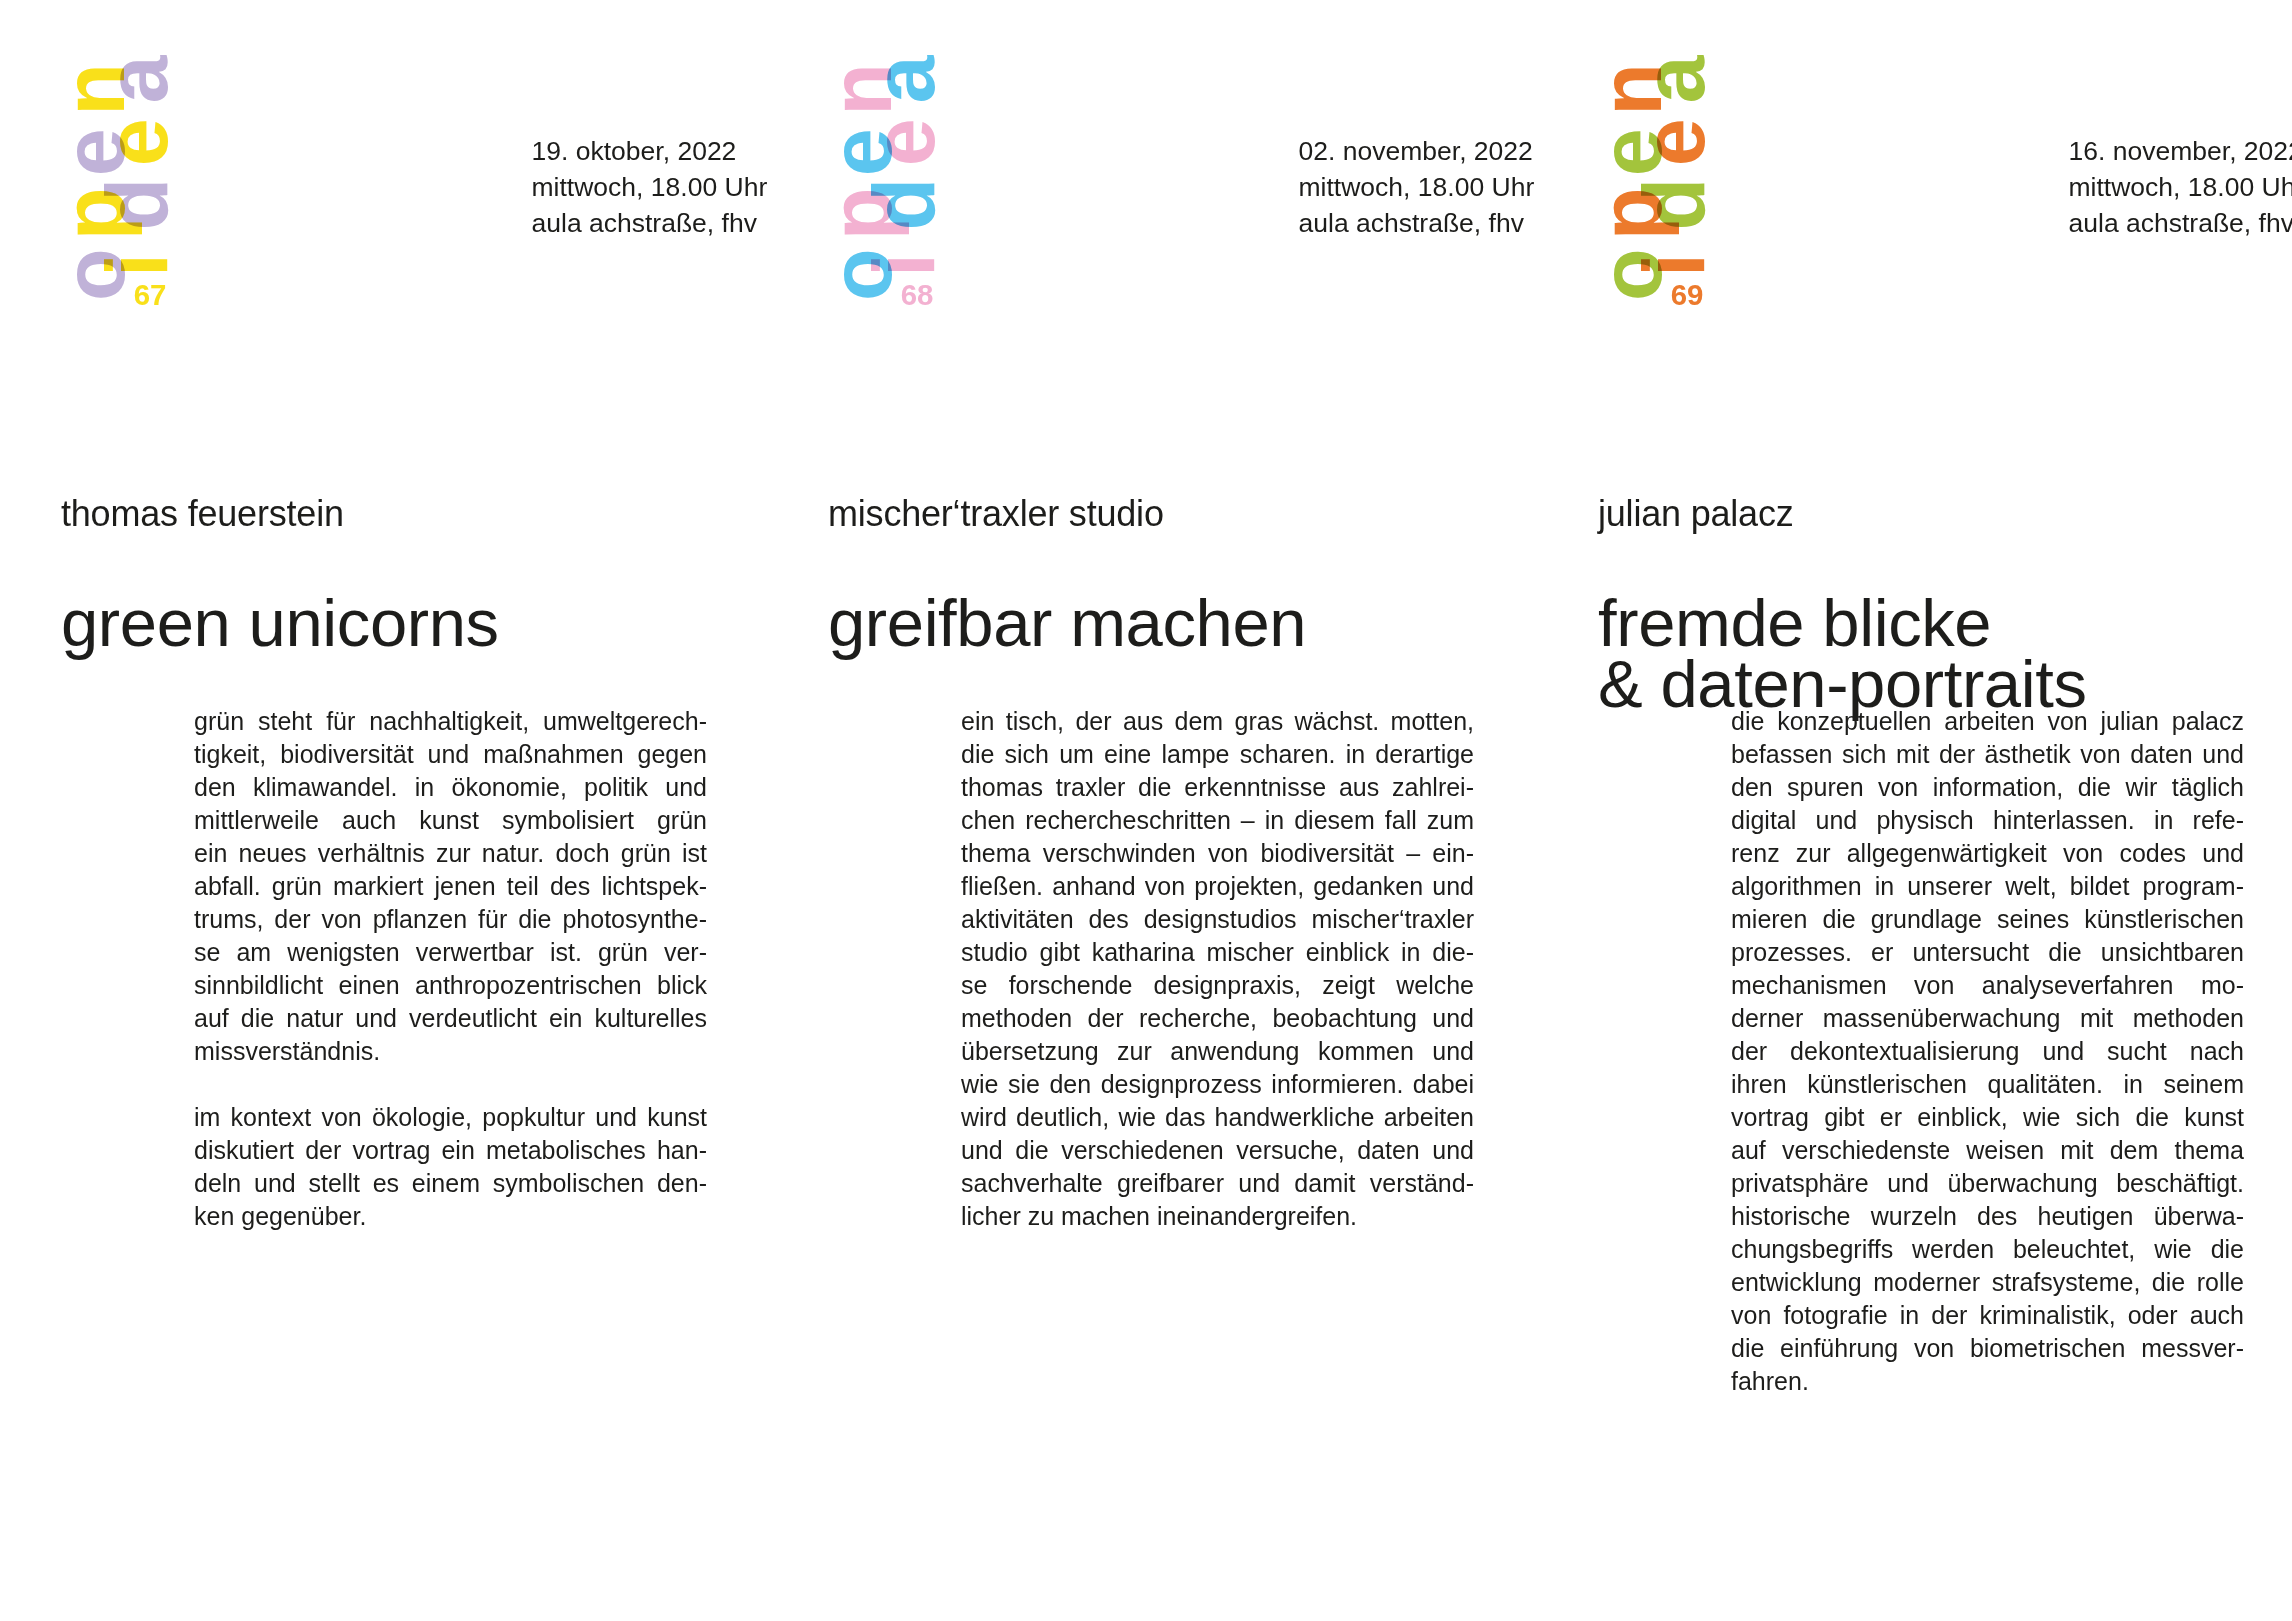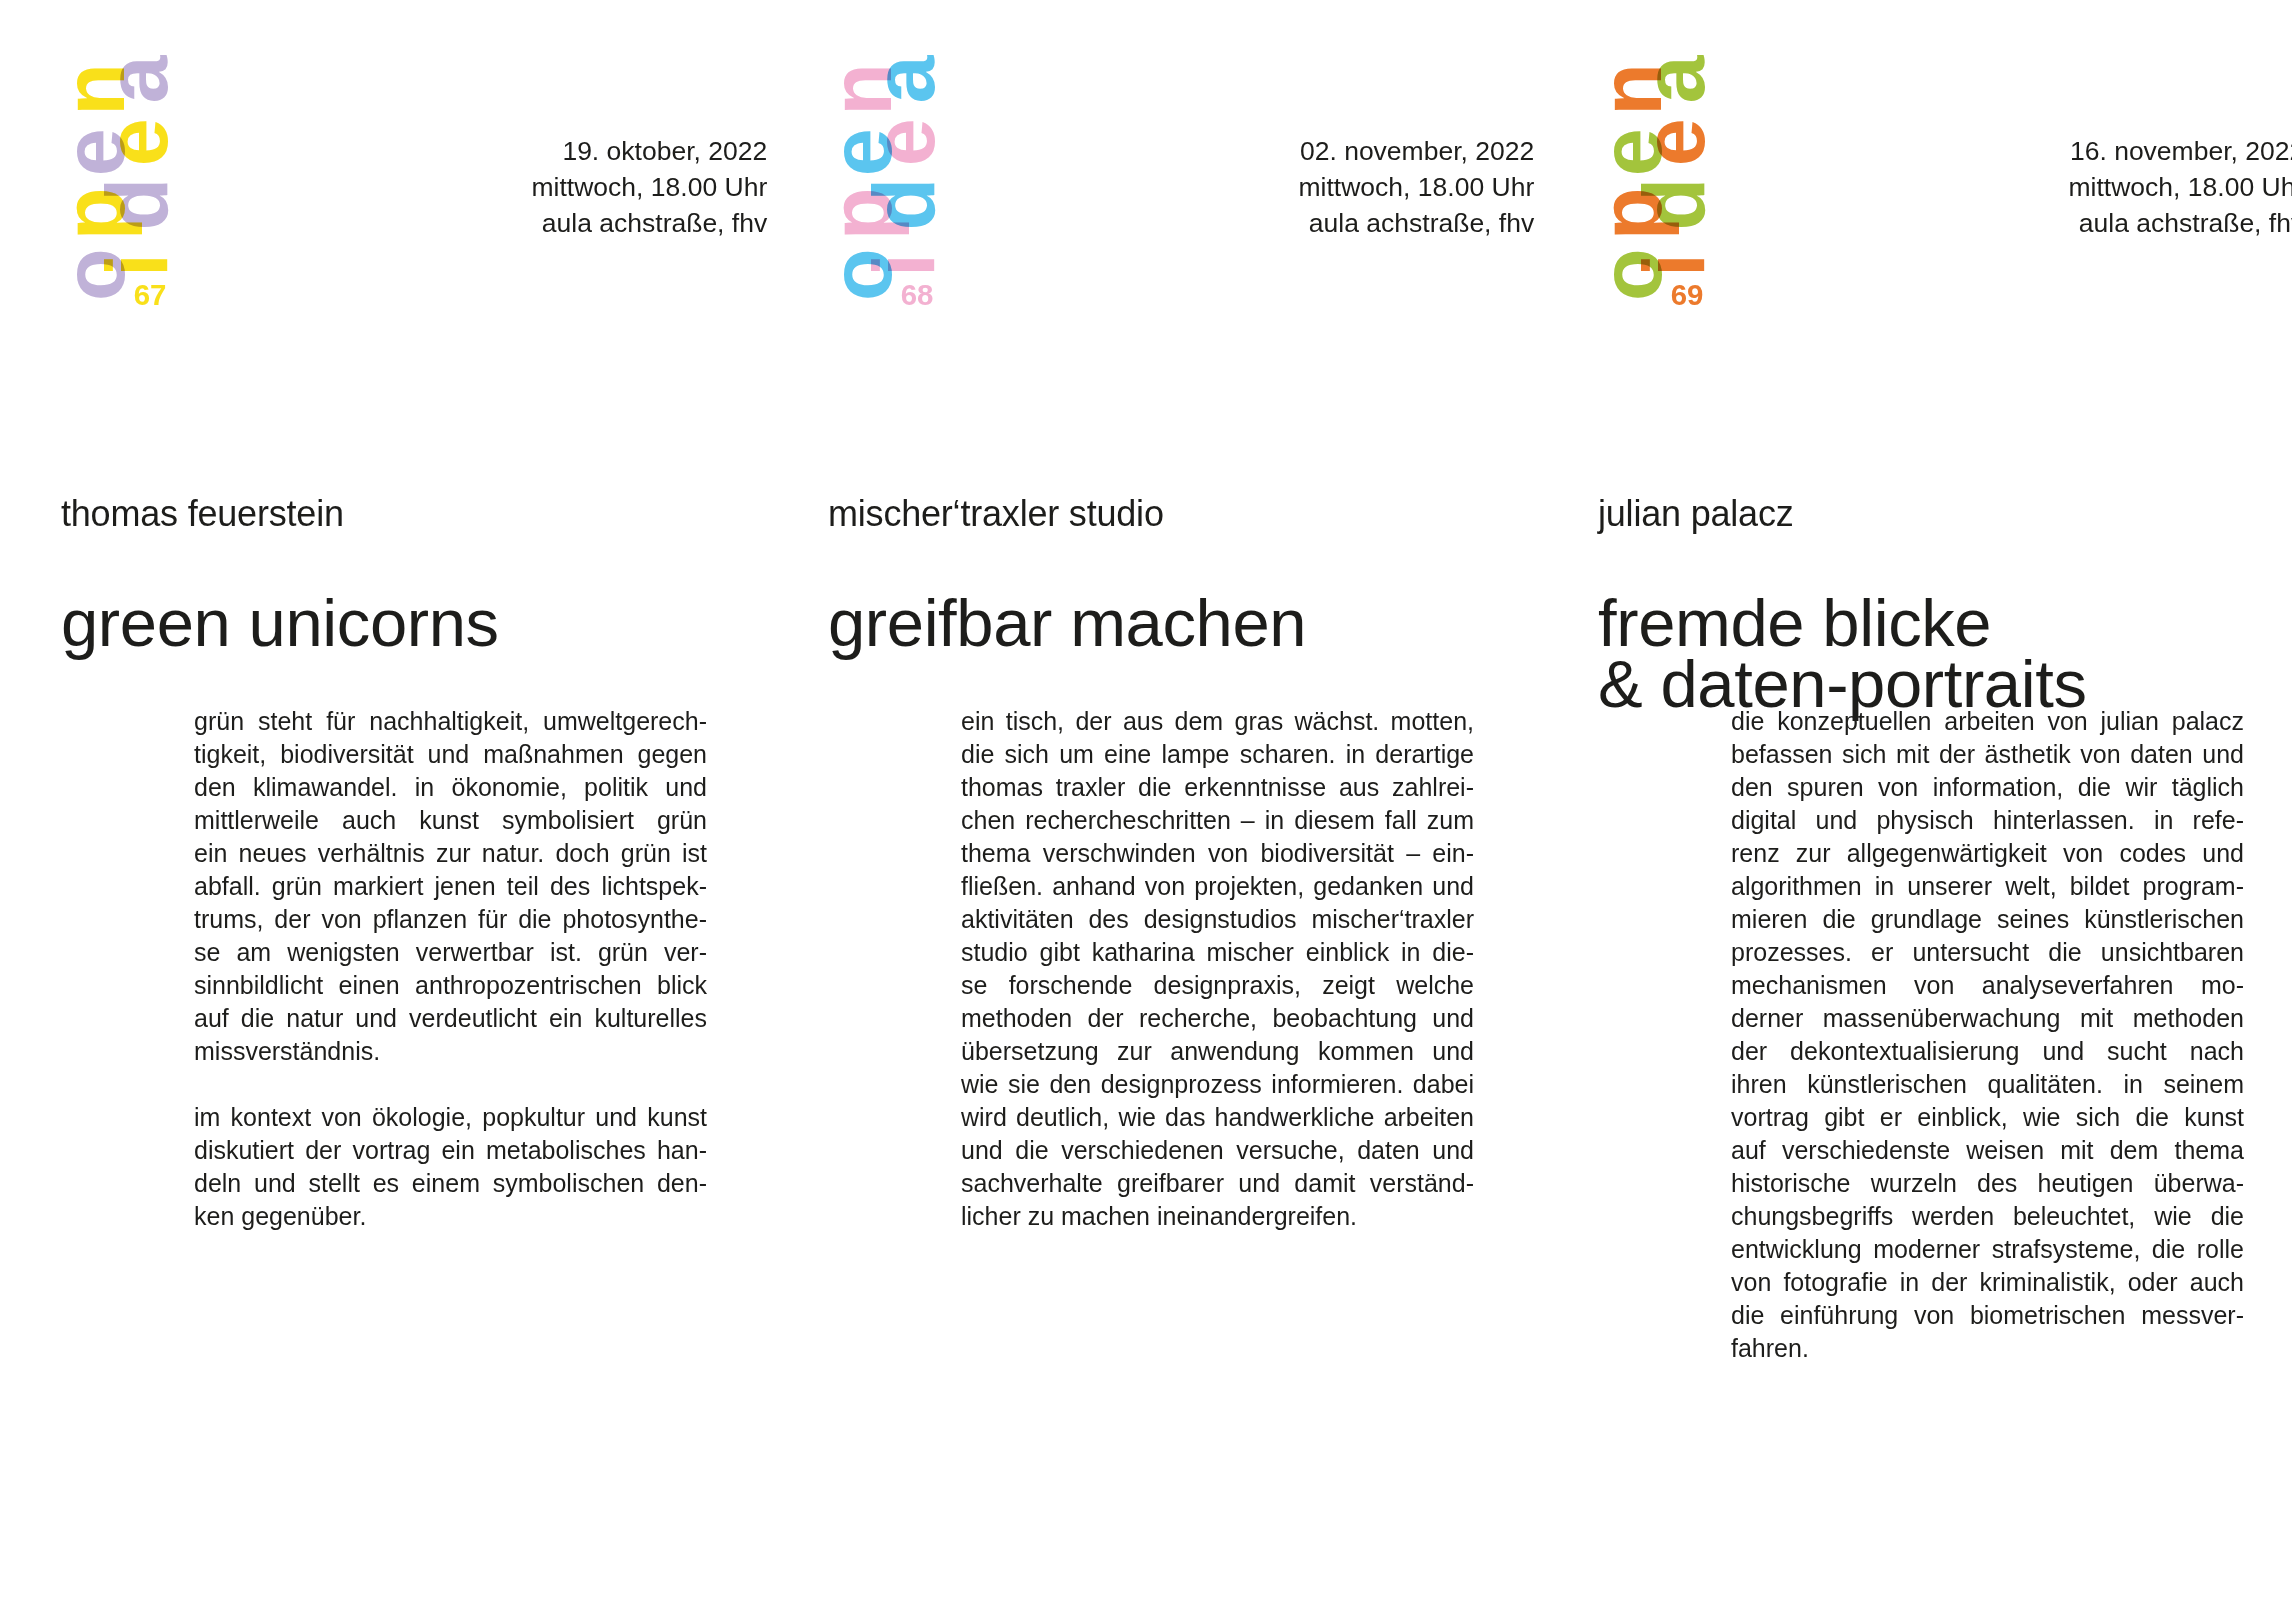--- a/index.html
+++ b/index.html
@@ -2,21 +2,21 @@
 <html><head>
 <meta charset="utf-8">
 <style>
   html, body { margin:0; padding:0; background:#ffffff; }
   body { width:2293px; height:1621px; position:relative; overflow:hidden;
          font-family:"Liberation Sans", "DejaVu Sans", sans-serif; color:#1d1d1b; }
   .col { position:absolute; top:0; width:716px; height:1621px; }
   .logo { position:absolute; left:0; top:57px; width:118px; height:257px; }
   .logo svg { display:block; overflow:visible; }
   .logo .ltr { mix-blend-mode:multiply; }
-  .date { position:absolute; top:133px; right:9.8px; text-align:right;
+  .date { position:absolute; top:133px; right:9.8px; 
           font-size:26.5px; line-height:36px; white-space:nowrap; }
   .date div { display:block; }
   .speaker { position:absolute; left:0; top:492px; font-size:36px; line-height:43px; white-space:nowrap; letter-spacing:-0.2px; }
   .title { position:absolute; left:0; top:551px; font-size:67px; line-height:61px; white-space:nowrap; letter-spacing:-0.4px;margin-top:41px; }
   .title div { display:block; }
   .body { position:absolute; left:101px; top:705px; width:545px; font-size:25px; line-height:33px; }
   .body .ln { display:block; text-align:justify; text-align-last:justify; white-space:nowrap; height:33px; overflow:visible;margin-left:32px; }
   .body .ln.last { text-align-last:left; }
   .body .gap { height:33px; }
 </style>
@@ -141,20 +141,21 @@
       <div class="ln">renz zur allgegenwärtigkeit von codes und</div>
       <div class="ln">algorithmen in unserer welt, bildet program-</div>
       <div class="ln">mieren die grundlage seines künstlerischen</div>
       <div class="ln">prozesses. er untersucht die unsichtbaren</div>
       <div class="ln">mechanismen von analyseverfahren mo-</div>
       <div class="ln">derner massenüberwachung mit methoden</div>
       <div class="ln">der dekontextualisierung und sucht nach</div>
       <div class="ln">ihren künstlerischen qualitäten. in seinem</div>
       <div class="ln">vortrag gibt er einblick, wie sich die kunst</div>
       <div class="ln">auf verschiedenste weisen mit dem thema</div>
+      <div class="ln">privatsphäre und überwachung beschäftigt.</div>
       <div class="ln">historische wurzeln des heutigen überwa-</div>
       <div class="ln">chungsbegriffs werden beleuchtet, wie die</div>
       <div class="ln">entwicklung moderner strafsysteme, die rolle</div>
       <div class="ln">von fotografie in der kriminalistik, oder auch</div>
       <div class="ln">die einführung von biometrischen messver-</div>
       <div class="ln last">fahren.</div>
     </div>
 </section>
 
 

